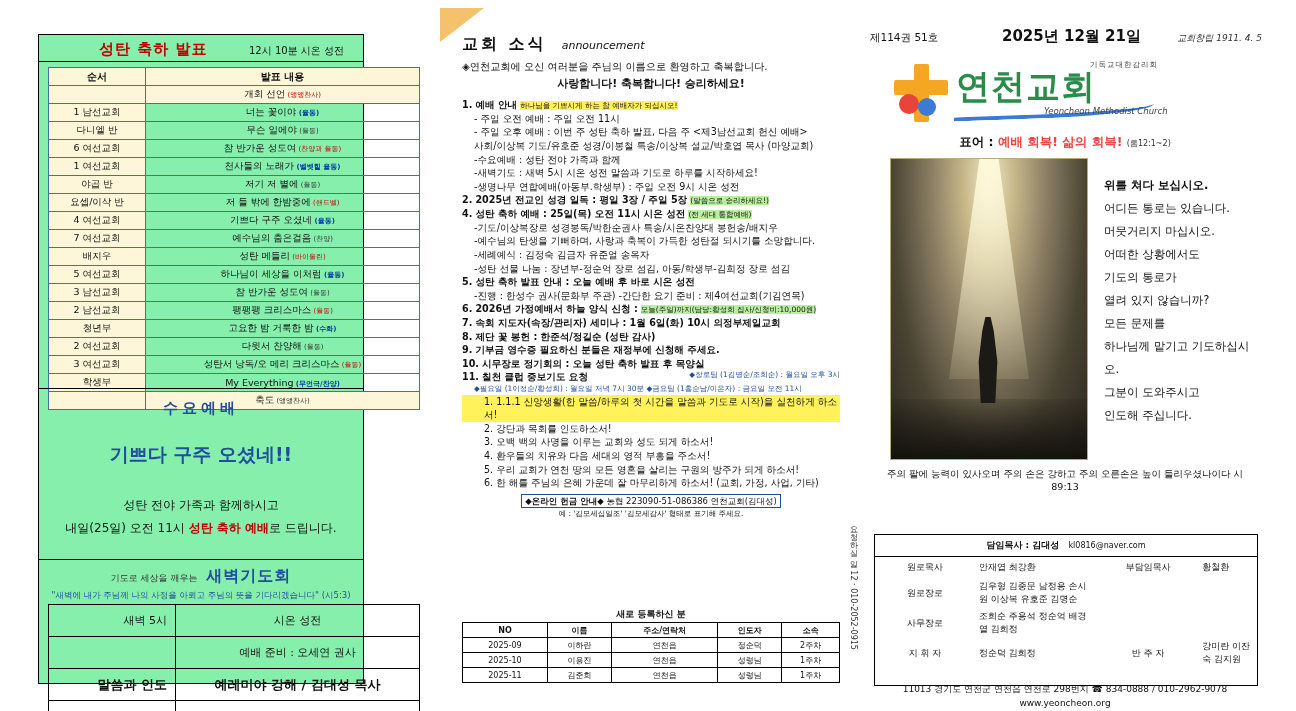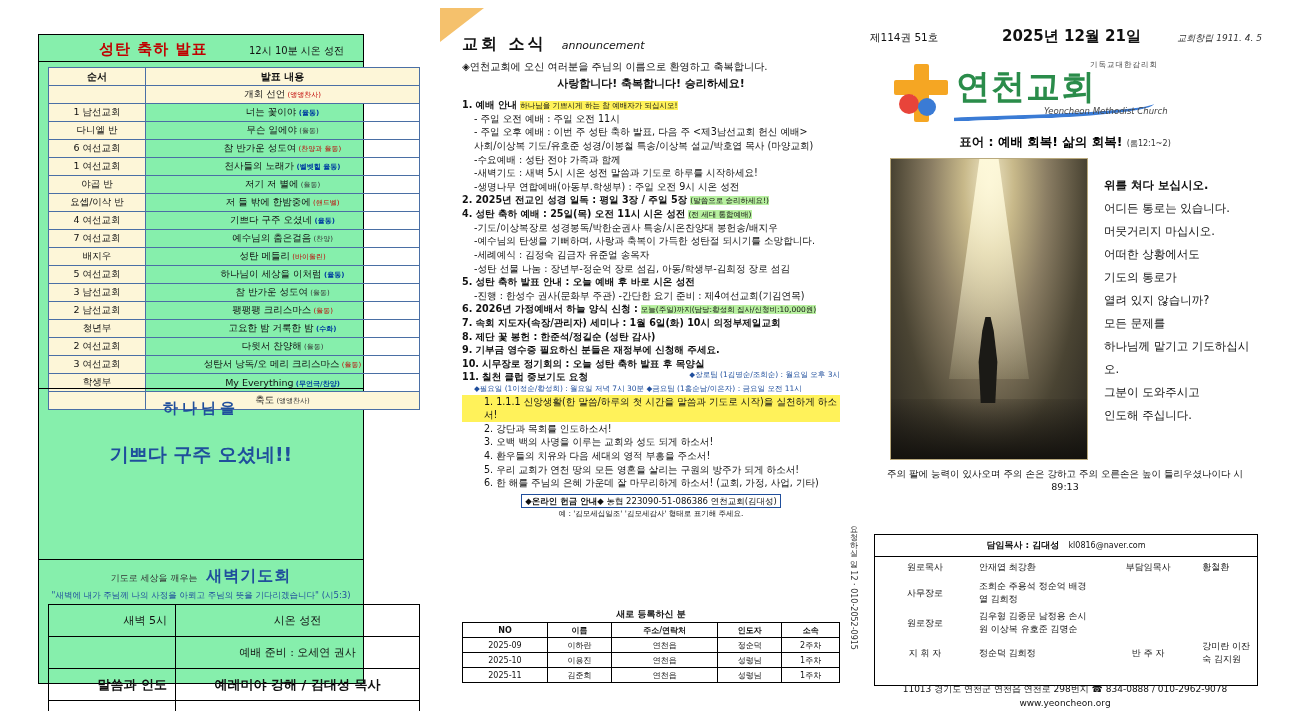--- a/index.html
+++ b/index.html
@@ -89,21 +89,21 @@
   .cross .h{position:absolute;left:0;top:16px;width:54px;height:15px;background:#f5a623;border-radius:2px;}
   .cross .dot{position:absolute;left:5px;top:30px;width:20px;height:20px;background:#e8443a;border-radius:50%;}
   .cross .dot2{position:absolute;left:24px;top:34px;width:18px;height:18px;background:#3a7bd5;border-radius:50%;}
   #logo .kr{position:absolute;left:62px;top:4px;font-size:34px;font-weight:bold;color:#2a8c4a;letter-spacing:1px;}
   #logo .sm1{position:absolute;left:196px;top:0px;font-size:7.5px;color:#444;letter-spacing:1px;}
   #logo .sm2{position:absolute;left:150px;top:46px;font-size:8.5px;color:#444;font-style:italic;}
   #logo .swoosh{position:absolute;left:60px;top:40px;width:200px;height:14px;
         border-bottom:4px solid #3a7bd5;border-radius:0 0 60% 0;transform:skewY(-2deg);}
 
   #motto{position:absolute;left:0;top:108px;width:398px;text-align:center;font-size:12.5px;font-weight:bold;}
-  #motto .r{color:#000000;}
+  #motto .r{color:#ef4444;}
   #motto .s{font-size:8px;font-weight:normal;color:#333;}
 
   #photo{position:absolute;left:24px;top:132px;width:196px;height:300px;
         background:radial-gradient(ellipse at 50% 8%, #efe7c8 0%, #c8b98a 18%, #8a7d63 42%, #4a4433 70%, #2a2720 100%);
         border:1px solid #b9a97d;}
   #photo .beam{position:absolute;left:58px;top:0;width:80px;height:220px;
         background:linear-gradient(to bottom, rgba(255,250,220,.95), rgba(255,245,190,.12));
         clip-path:polygon(38% 0,62% 0,100% 100%,0 100%);}
   #photo .fig{position:absolute;left:84px;top:158px;width:26px;height:86px;background:#1b1a16;
         clip-path:polygon(40% 0,60% 0,72% 16%,86% 52%,78% 100%,22% 100%,14% 52%,28% 16%);}
@@ -211,22 +211,28 @@
             <td class="c2"><span>My Everything</span><span class="sub b"> (무언극/찬양)</span></td>
           </tr>
           <tr class="hi">
             <td class="c1"></td>
             <td class="c2"><span>축도</span><span class="sub"> (앵앵찬사)</span></td>
           </tr>
         </tbody>
     </table>
 
     <div id="wed">
-      <div class="wtitle">하나님을</div>
+      <div class="wtitle">수요예배</div>
       <div class="wline">기쁘다 구주 오셨네!!</div>
+      <div class="wtxt">
+        <div>성탄 전야 가족과 함께하시고</div>
+        <div>
+          <span>내일(25일) 오전 11시 </span><span class="em">성탄 축하 예배</span><span>로 드립니다.</span>
+        </div>
+      </div>
     </div>
 
     <div id="dawn">
       <div class="dt">
         <span style="">기도로 세상을 깨우는</span>
         <b>새벽기도회</b>
       </div>
       <div class="dq">"새벽에 내가 주님께 나의 사정을 아뢰고 주님의 뜻을 기다리겠습니다" (시5:3)</div>
       <table class="dawn">
         <tbody id="dawn-body">
@@ -382,32 +388,32 @@
               <span style="font-weight:normal;font-size:8px;margin-left:6px">kl0816@naver.com</span>
             </td>
           </tr>
         <tr>
               <td class="l">원로목사</td>
               <td>안재엽  최강환</td>
               <td class="l">부담임목사</td>
               <td>황철환</td>
             </tr>
             <tr>
+              <td class="l">원로장로</td>
+              <td>김우형 김중문 남정용 손시원 이상복 유호준 김명순</td>
+              <td class="l"></td>
+              <td></td>
+            </tr>
+            <tr>
               <td class="l">사무장로</td>
               <td>조희순 주용석 정순억 배경열 김희정</td>
               <td class="l"></td>
               <td></td>
             </tr>
             <tr>
-              <td class="l">원로장로</td>
-              <td>김우형 김중문 남정용 손시원 이상복 유호준 김명순</td>
-              <td class="l"></td>
-              <td></td>
-            </tr>
-            <tr>
               <td class="l">지 휘 자</td>
               <td>정순덕 김희정</td>
               <td class="l">반 주 자</td>
               <td>강미란 이잔숙 김지원</td>
             </tr>
           </tbody>
       </table>
     </div>
 
     <div id="rfoot">

